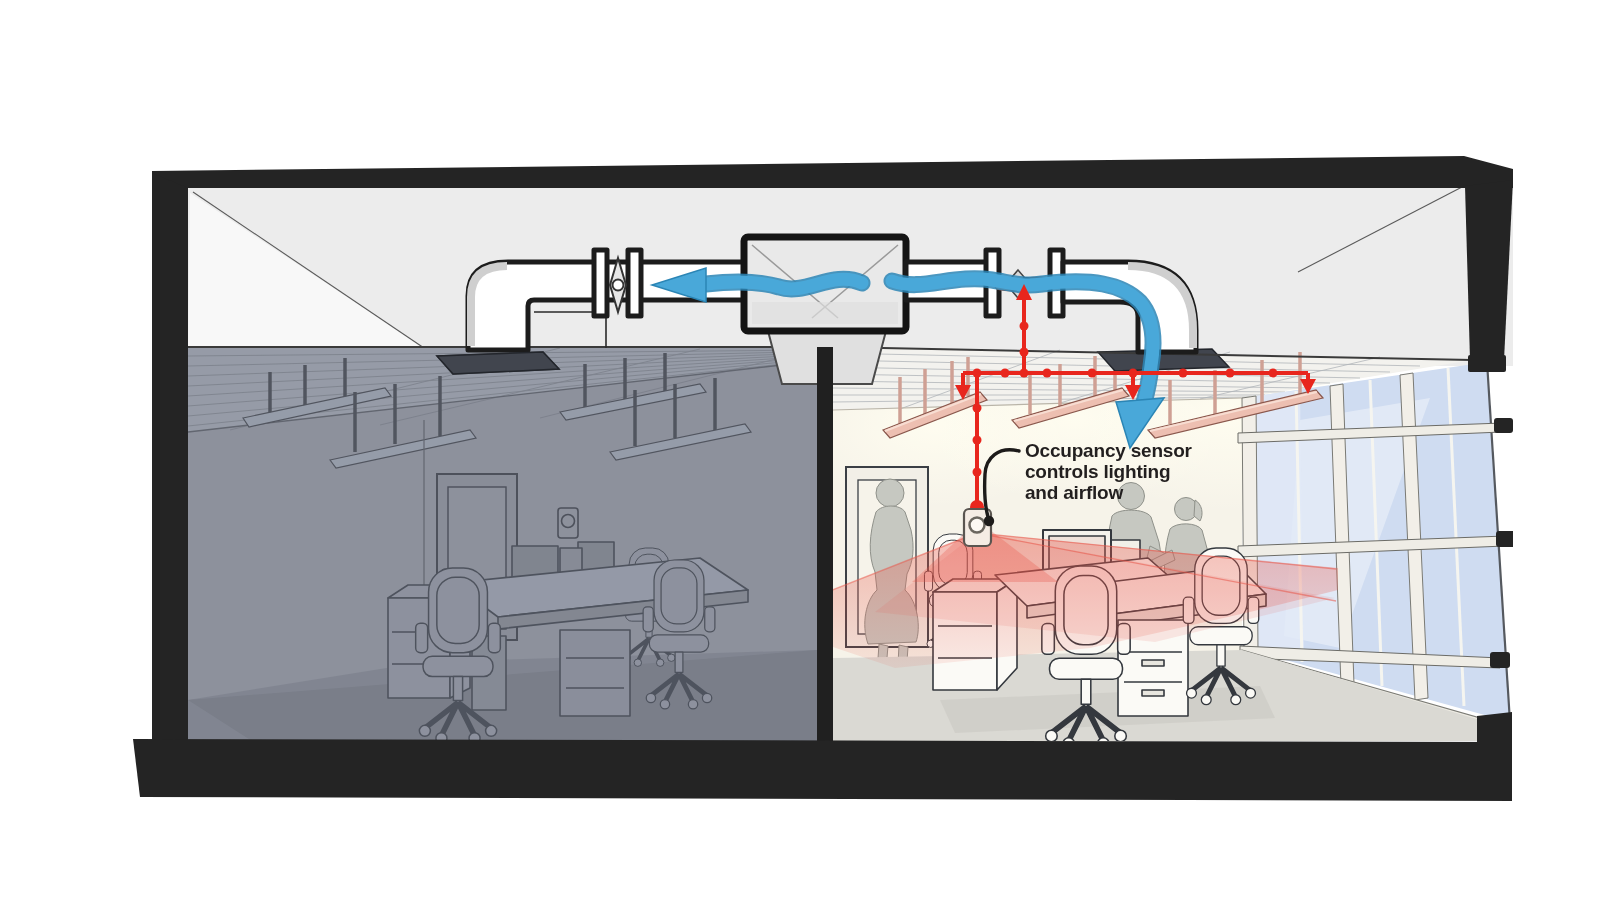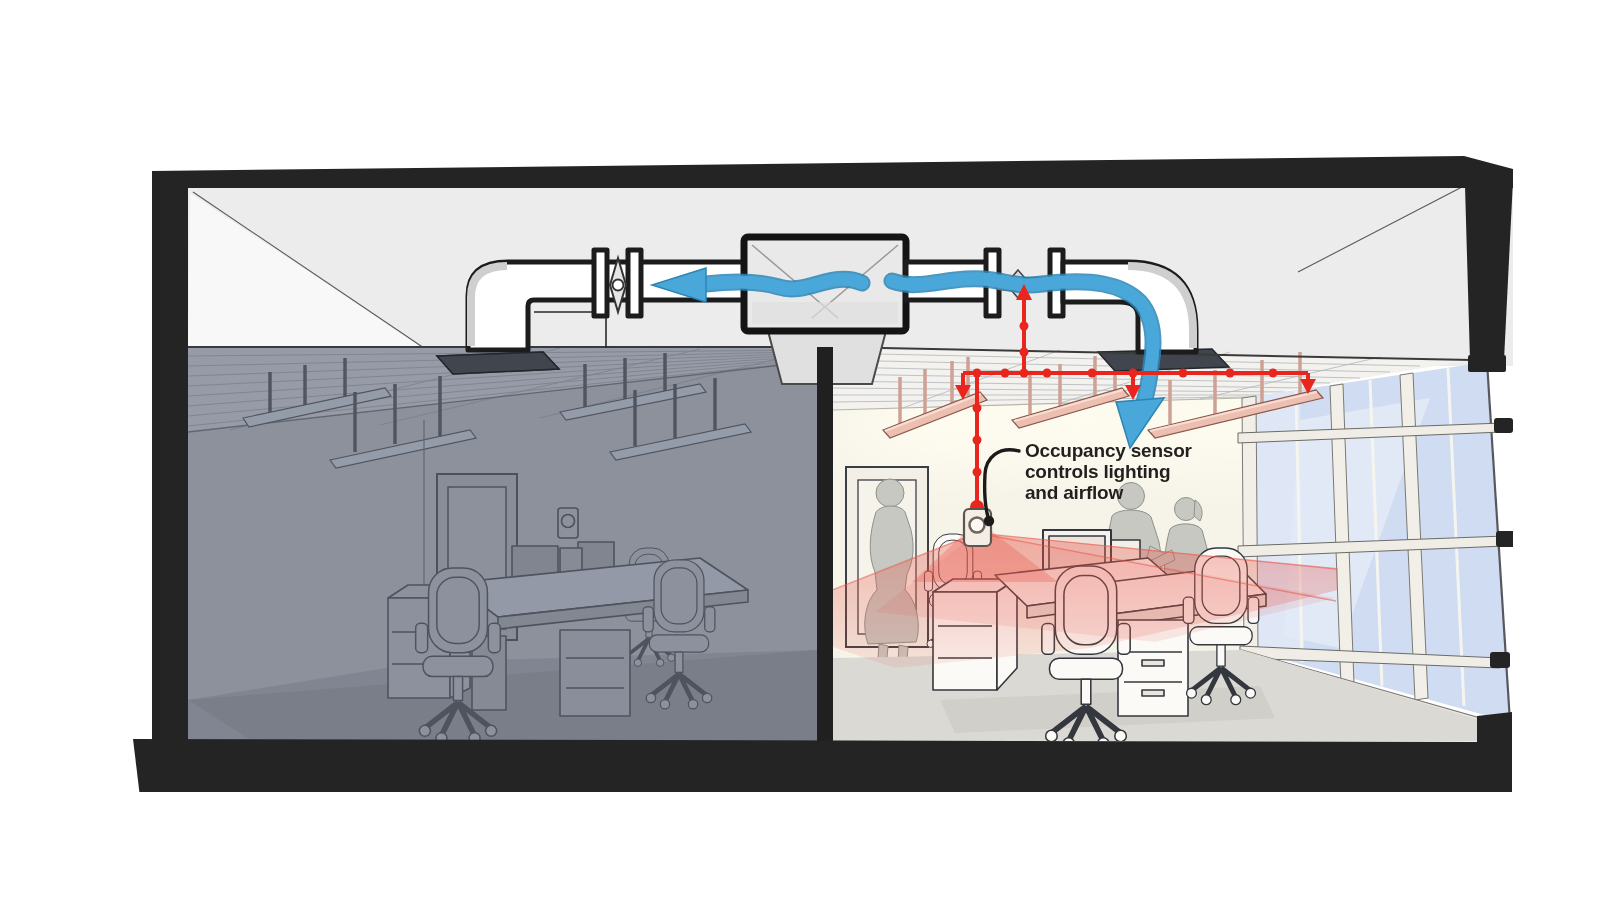--- a/index.html
+++ b/index.html
@@ -1,16 +1,16 @@
 <!DOCTYPE html>
 <html style="--wire-red: #e8261d; --airflow-blue: #49a8d9; --airflow-blue-edge: #2b85b5; --fixture-salmon: #edbfb1; --frame-black: #242424; --inactive-room-gray: #8e929d; --silhouette-gray: #c6c8c1; --window-glass-blue: #cfdcf1; --wall-cream: #f6f3e9; --detection-cone-red: #e85648;"><head>
 <meta charset="utf-8">
 <style>
   html,body{margin:0;padding:0;background:#ffffff;}
-  .stage{position:relative;width:1600px;height:792px;background:#ffffff;overflow:hidden;
+  .stage{position:relative;width:1600px;height:900px;background:#ffffff;overflow:hidden;
          font-family:"Liberation Sans",sans-serif;}
   svg{position:absolute;left:0;top:0;}
   
   .wire{stroke:var(--wire-red,#e8261d);stroke-width:4;fill:none;}
   .wire-dot{fill:var(--wire-red,#e8261d);}
   .wire-head{fill:var(--wire-red,#e8261d);}
   .blue-band{fill:none;stroke:var(--airflow-blue,#49a8d9);stroke-width:13;stroke-linecap:round;}
   .blue-band-edge{fill:none;stroke:var(--airflow-blue-edge,#2b85b5);stroke-width:17;stroke-linecap:round;opacity:.85;}
   .blue-head{fill:var(--airflow-blue,#49a8d9);stroke:var(--airflow-blue-edge,#2b85b5);stroke-width:1.5;}
   .salmon{fill:var(--fixture-salmon,#edbfb1);stroke:#8a584d;stroke-width:1.2;}

